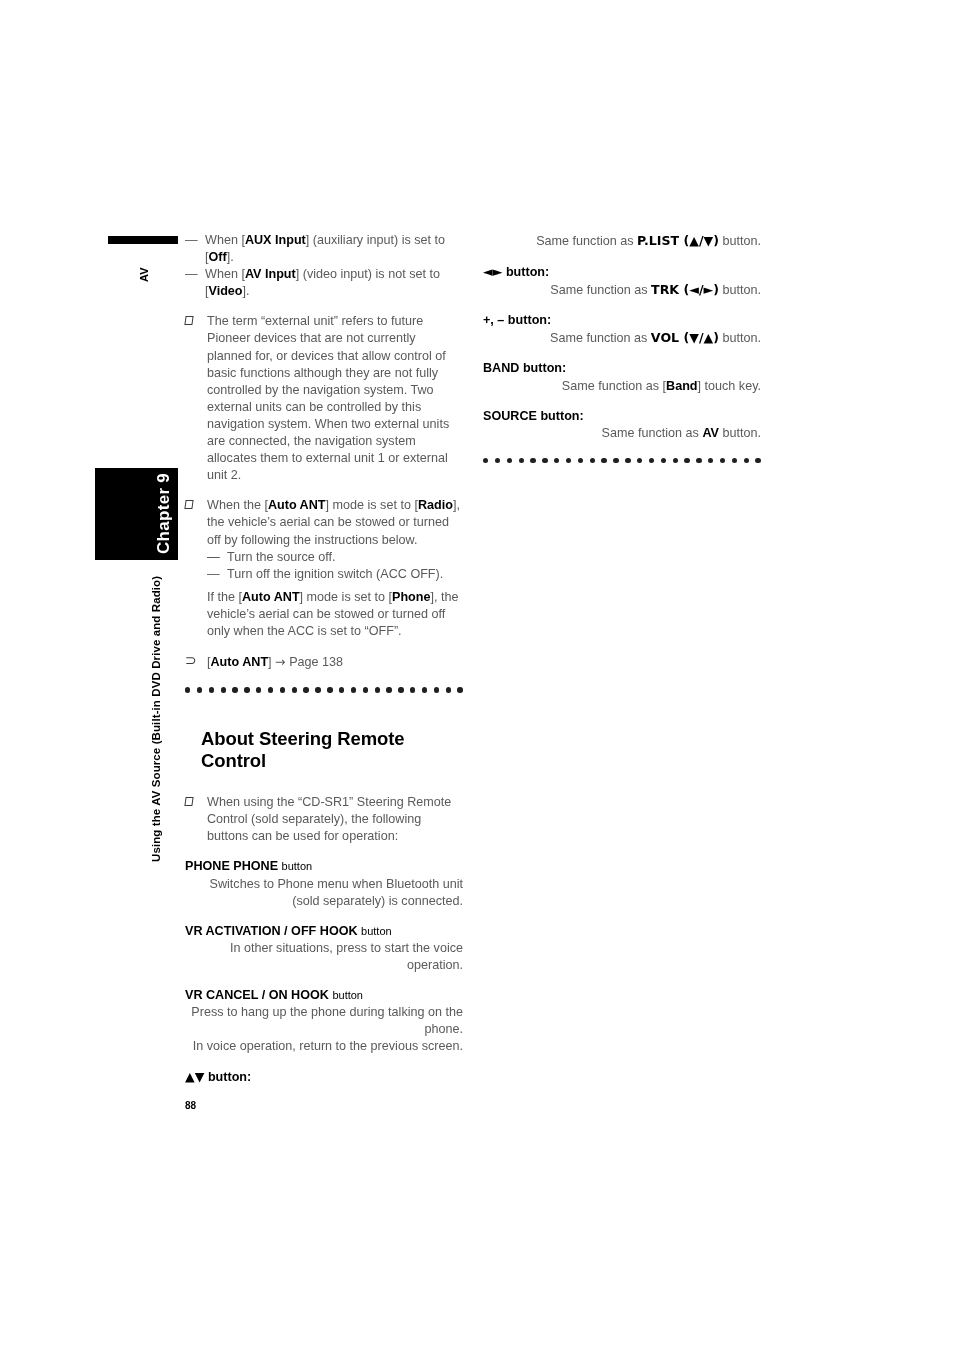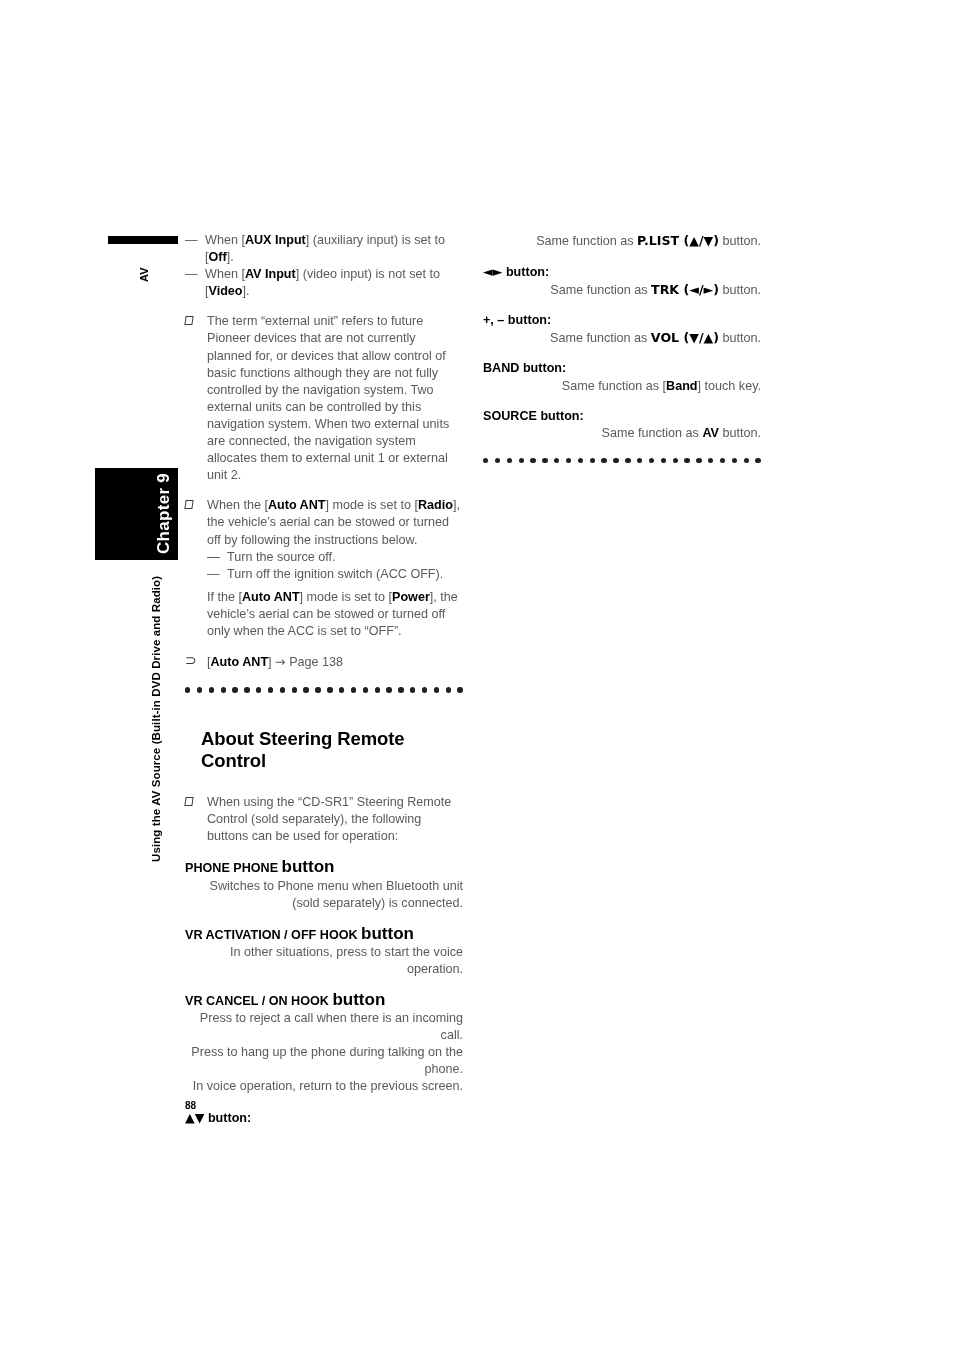--- a/index.html
+++ b/index.html
@@ -191,21 +191,21 @@
   }
 
   
   .btn-head {
     color: #000000;
     font-size: 12.6px;
     font-weight: bold;
     line-height: 17.1px;
     margin: 0;
   }
-  .btn-head .lite { font-weight: bold; font-size: 17px; }
+  .btn-head .lite { font-weight: normal; font-size: 11px; }
 
   
   .page-no {
     position: absolute;
     left: 185px;
     top: 1100px;
     font-size: 10px;
     font-weight: bold;
     color: #000000;
   }
@@ -253,21 +253,21 @@
       </span>
       <span class="inner-dash">
         <span class="dash">—</span><span>Turn the source off.</span>
       </span>
       <span class="inner-dash">
         <span class="dash">—</span><span>Turn off the ignition switch (ACC OFF).</span>
       </span>
 
       <div class="gap-sm"></div>
 
-      <span>If the [</span><b>Auto ANT</b><span>] mode is set to [</span><b>Power</b><span>], the vehicle’s aerial can be stowed or turned off only when the ACC is set to “OFF”.</span>
+      <span>If the [</span><b>Auto ANT</b><span>] mode is set to [</span><b>Phone</b><span>], the vehicle’s aerial can be stowed or turned off only when the ACC is set to “OFF”.</span>
     </div>
 
     <div class="gap"></div>
 
     <div class="ref-item">
       <span class="refglyph sym">⊃</span><span>[</span><b>Auto ANT</b><span>]</span>
       <span class="arrow sym">→</span>
       <span>Page 138</span>
     </div>
 
@@ -317,21 +317,20 @@
     <div class="p">Switches to Phone menu when Bluetooth unit (sold separately) is connected.</div>
 
     <div class="gap"></div>
 
     <div class="btn-head"><span>VR ACTIVATION / OFF HOOK</span> <span class="lite">button</span></div>
     <div class="p">In other situations, press to start the voice operation.</div>
 
     <div class="gap"></div>
 
     <div class="btn-head"><span>VR CANCEL / ON HOOK</span> <span class="lite">button</span></div>
-    <div class="p">Press to reject a call when there is an incoming call.</div>
     <div class="p">Press to hang up the phone during talking on the phone.</div>
     <div class="p">In voice operation, return to the previous screen.</div>
 
     <div class="gap"></div>
 
     <div class="btn-head"><span class="sym">▲▼</span> <span>button:</span></div>
 
   </div>
 
   <div class="col col-right">

